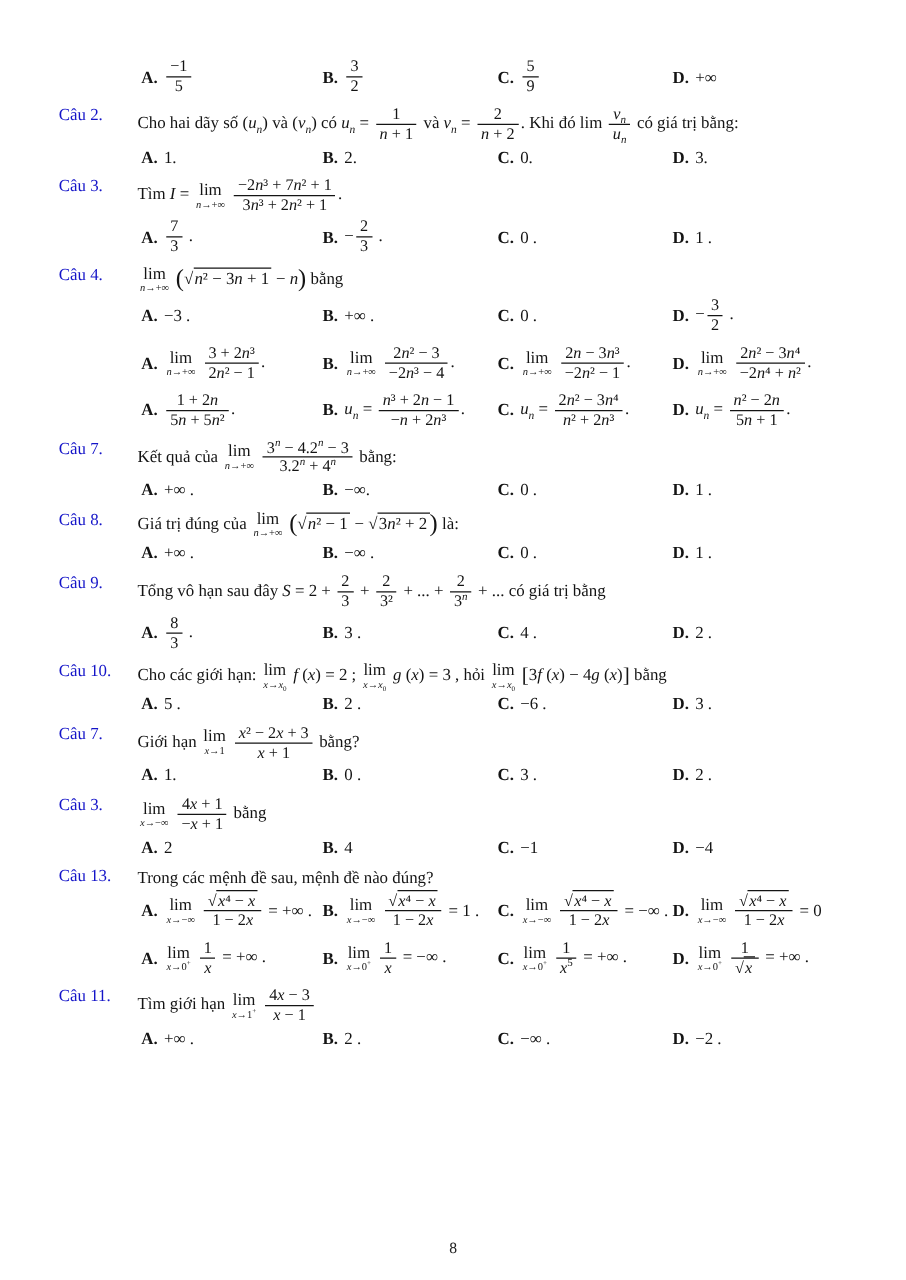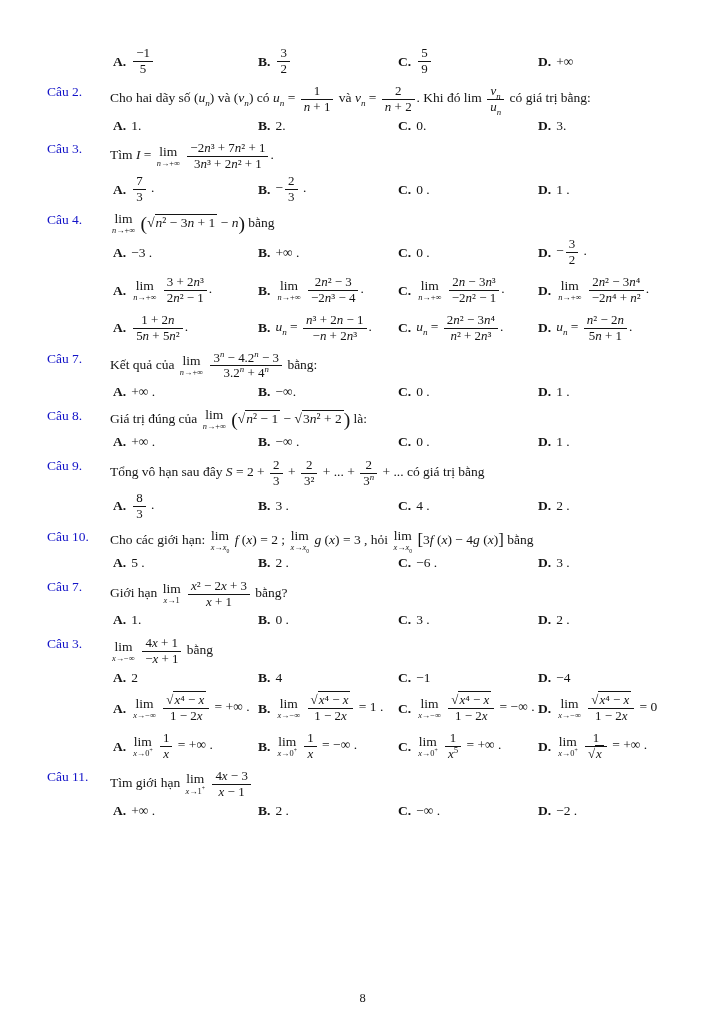--- a/index.html
+++ b/index.html
@@ -421,20 +421,24 @@
             <span class="c-letter">C.</span>
             <span class="c-text">−1</span>
           </div>
           <div class="choice">
             <span class="c-letter">D.</span>
             <span class="c-text">−4</span>
           </div>
         </div>
       </section>
       <section class="q-block">
+        <div class="q-row">
+          <div class="q-label">Câu 13.</div>
+          <div class="q-stem">Trong các mệnh đề sau, mệnh đề nào đúng?</div>
+        </div>
         <div class="choices">
           <div class="choice">
             <span class="c-letter">A.</span>
             <span class="c-text"><span class="lm">
                 <span class="lt">lim</span>
                 <span class="ls"><i>x</i>→−∞</span>
               </span> <span class="fr">
                 <span class="nu"><span class="rt">√<span class="rb"><i>x</i>⁴ − <i>x</i></span></span></span>
                 <span class="de">1 − 2<i>x</i></span>
               </span> = +∞ .</span>

